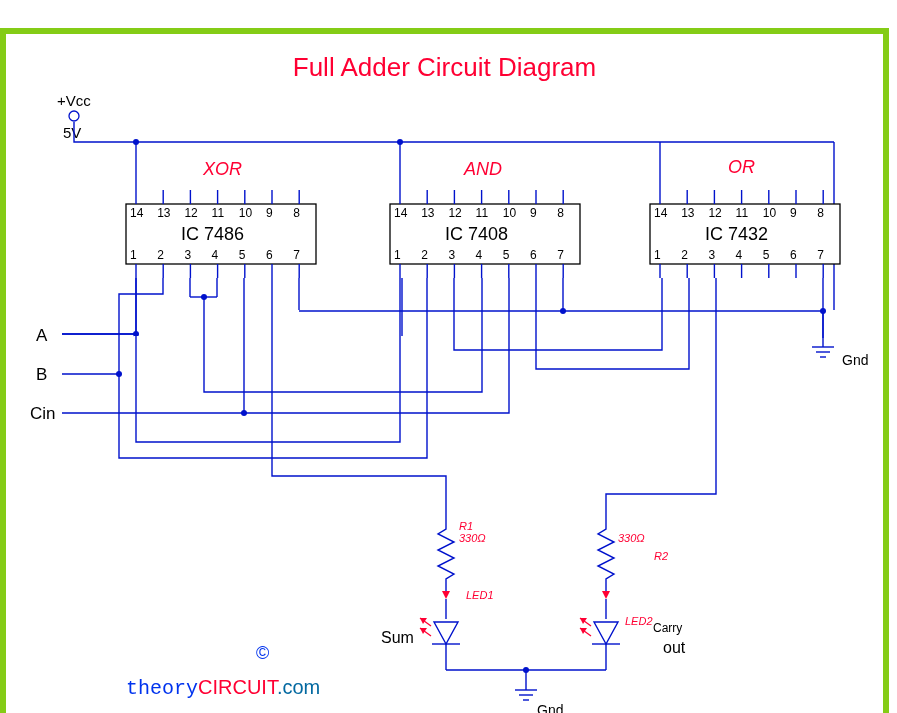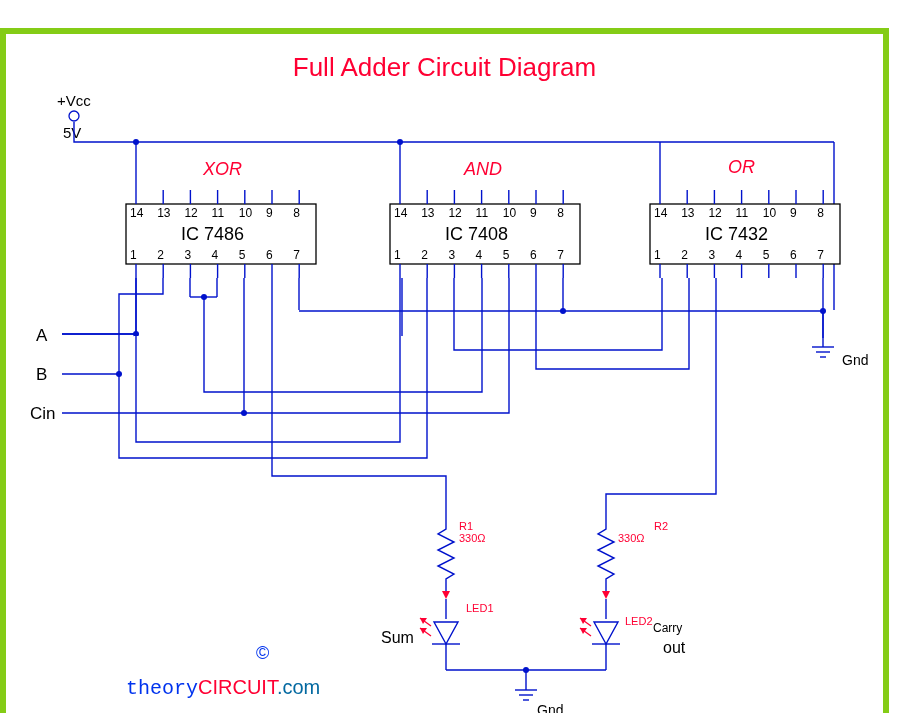--- a/index.html
+++ b/index.html
@@ -43,20 +43,21 @@
     color: #000;
     text-align: center;
   }
   .pin-num {
     font-size: 12px;
     color: #000;
   }
   .r-label {
     font-size: 11px;
     color: #ff0033;
+    font-style: italic;
   }
   .attrib {
     position: absolute;
     font-size: 20px;
     left: 120px;
     bottom: 35px;
   }
   .copy {
     color: #0033ee;
     font-size: 18px;
@@ -80,23 +81,23 @@
   <div class="label" style="left:30px; top:292px; font-size:17px;">A</div>
   <div class="label" style="left:30px; top:331px; font-size:17px;">B</div>
   <div class="label" style="left:24px; top:370px; font-size:17px;">Cin</div>
 
   <div class="label" style="left:836px; top:318px; font-size:14px;">Gnd</div>
 
   <div class="label" style="left:531px; top:668px; font-size:14px;">Gnd</div>
 
   <div class="r-label" style="position:absolute; left:453px; top:486px;">R1</div>
   <div class="r-label" style="position:absolute; left:453px; top:498px;">330Ω</div>
-  <div class="r-label" style="position:absolute; left:612px; top:486px;padding-left:36px;">R2</div>
+  <div class="r-label" style="position:absolute; left:612px; top:516px;padding-left:36px;">R2</div>
   <div class="r-label" style="position:absolute; left:612px; top:498px;">330Ω</div>
-  <div class="r-label" style="position:absolute; left:460px; top:568px;">LED1</div>
+  <div class="r-label" style="position:absolute; left:460px; top:555px;">LED1</div>
   <div class="r-label" style="position:absolute; left:619px; top:581px;">LED2</div>
 
   <div class="label" style="left:375px; top:595px; font-size:16px;">Sum</div>
   <div class="label" style="left:647px; top:587px; font-size:12px;">Carry</div>
   <div class="label" style="left:657px; top:605px; font-size:16px;">out</div>
 
   <div class="attrib">
     <span class="copy" style="position:relative; left:130px; top:-12px;">©</span><br>
     <span style="color:#0033ee;font-family:Liberation Mono, monospace;">theory</span><span style="color:#ff0033;">CIRCUIT</span><span style="color:#0369a1;">.com</span>
   </div>

